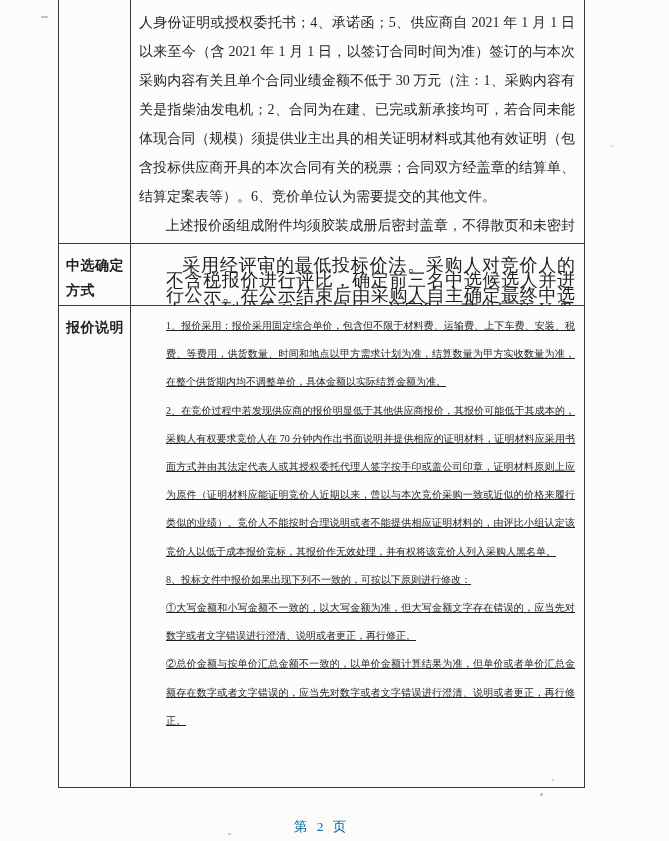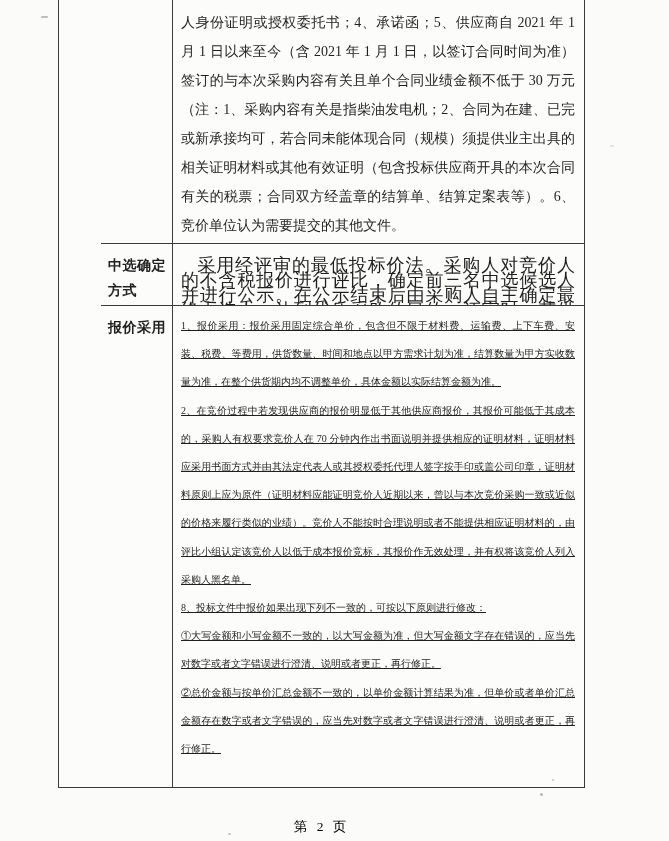--- a/index.html
+++ b/index.html
@@ -18,29 +18,29 @@
   .doc-table {
     position: absolute;
     left: 58px;
     top: 0;
     width: 527px;
     border-left: 1.5px solid #3a3a3a;
     border-right: 1.5px solid #3a3a3a;
     border-bottom: 1.5px solid #3a3a3a;
     box-sizing: border-box;
     background: #fcfcfb;
-    padding-left: 42px;
   }
   .trow {
     display: grid;
     grid-template-columns: 72px 1fr;
     box-sizing: border-box;
   }
   .trow + .trow {
     border-top: 1.2px solid #3a3a3a;
+    gap: 27px;
   }
   .label-cell {
     border-right: 1.2px solid #3a3a3a;
     box-sizing: border-box;
     font-size: 14px;
     font-weight: 600;
     letter-spacing: 0.5px;
     padding: 9px 5px 0 7px;
     line-height: 25px;
     text-align: left;
@@ -83,21 +83,21 @@
     text-indent: 0.9em;
   }
   .page-footer {
     position: absolute;
     left: 58px;
     width: 527px;
     top: 818px;
     text-align: center;
     font-size: 13.5px;
     letter-spacing: 3px;
-    color: #000000;
+    color: #0369a1;
   }
   
   .speck {
     position: absolute;
     background: #8a8a86;
     border-radius: 50%;
   }
   .speck-1 { left: 41px;  top: 16px;  width: 7px; height: 2px; border-radius: 1px; opacity: .55; }
   .speck-2 { left: 540px; top: 793px; width: 3px; height: 3px; opacity: .6; }
   .speck-3 { left: 552px; top: 779px; width: 2px; height: 2px; opacity: .5; }
@@ -118,21 +118,21 @@
   </div>
 
   <div class="trow row-method">
     <div class="label-cell">中选确定方式</div>
     <div class="content-cell">
       <p class="indented-sm">采用经评审的最低投标价法。采购人对竞价人的不含税报价进行评比，确定前三名中选候选人并进行公示。在公示结束后由采购人自主确定最终中选人，达到优质采购的目的。评审时，若供应商 U 盘中的竞价文件电子版与纸质竞价文件不一致时，按照供应商提交的纸质竞价文件进行评比。</p>
     </div>
   </div>
 
   <div class="trow row-pricing">
-    <div class="label-cell">报价采用</div>
+    <div class="label-cell">报价说明</div>
     <div class="content-cell">
       <p>1、报价采用：报价采用固定综合单价，包含但不限于材料费、运输费、上下车费、安装、税费、等费用，供货数量、时间和地点以甲方需求计划为准，结算数量为甲方实收数量为准，在整个供货期内均不调整单价，具体金额以实际结算金额为准。</p>
       <p>2、在竞价过程中若发现供应商的报价明显低于其他供应商报价，其报价可能低于其成本的，采购人有权要求竞价人在 70 分钟内作出书面说明并提供相应的证明材料，证明材料应采用书面方式并由其法定代表人或其授权委托代理人签字按手印或盖公司印章，证明材料原则上应为原件（证明材料应能证明竞价人近期以来，曾以与本次竞价采购一致或近似的价格来履行类似的业绩）。竞价人不能按时合理说明或者不能提供相应证明材料的，由评比小组认定该竞价人以低于成本报价竞标，其报价作无效处理，并有权将该竞价人列入采购人黑名单。</p>
       <p>8、投标文件中报价如果出现下列不一致的，可按以下原则进行修改：</p>
       <p>①大写金额和小写金额不一致的，以大写金额为准，但大写金额文字存在错误的，应当先对数字或者文字错误进行澄清、说明或者更正，再行修正。</p>
       <p>②总价金额与按单价汇总金额不一致的，以单价金额计算结果为准，但单价或者单价汇总金额存在数字或者文字错误的，应当先对数字或者文字错误进行澄清、说明或者更正，再行修正。</p>
 
     </div>
   </div>
 

